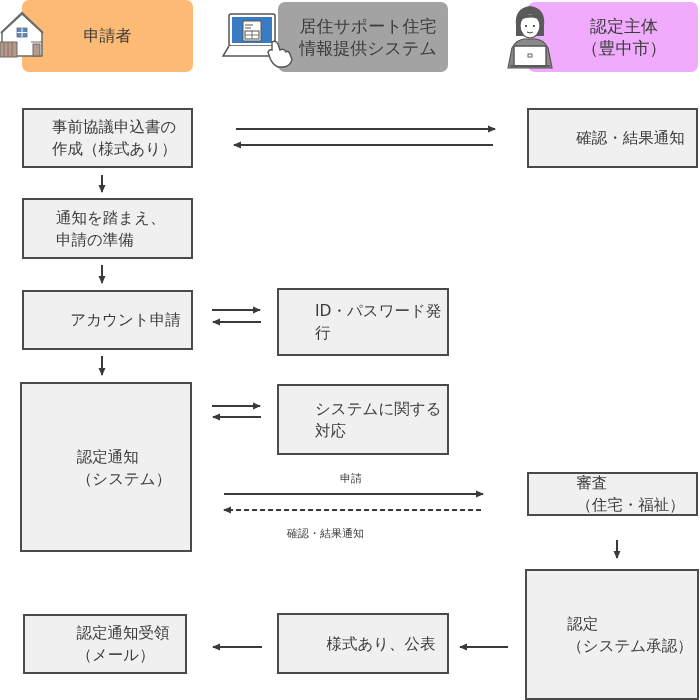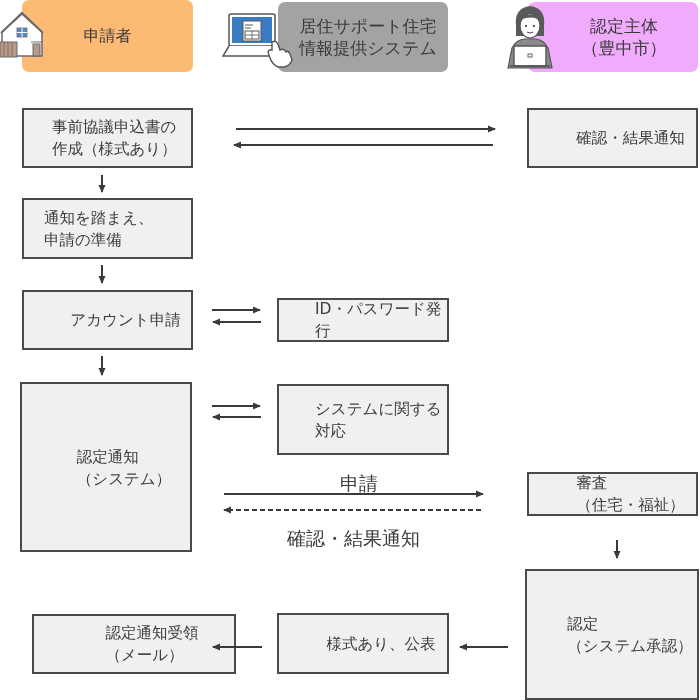--- a/index.html
+++ b/index.html
@@ -12,25 +12,25 @@
   .pill-authority { left:528px; top:2px; width:170px; height:70px; background:#f0abfc; }
   .pill .txt { white-space:pre-line; }
   .pill-applicant .txt { padding-left:0; }
   .pill-authority .txt { padding-left:22px; }
   .pill-system .txt { padding-left:10px; }
 
   .box { position:absolute; box-sizing:border-box; background:#f0f0f0; border:2px solid #4a4a4a;
          display:flex; align-items:center; justify-content:center; 
          font-size:15.5px; line-height:22px; color:#3c3c3c;padding-left:36px; }
   .box .txt { white-space:pre-line; }
-  .box.left-align { justify-content:flex-start; padding-left:20px; text-align:left; }
+  .box.left-align { justify-content:flex-start; padding-left:32px; text-align:left; }
 
   .icon { position:absolute; }
   svg.lines { position:absolute; left:0; top:0; width:700px; height:700px; pointer-events:none; }
-  .label { position:absolute; font-size:19px; color:#3c3c3c; white-space:nowrap; }
+  .label { position:absolute; font-size:11px; color:#3c3c3c; white-space:nowrap; }
 </style>
 </head>
 <body>
 
 <div class="pill pill-applicant">
   <span class="txt">申請者</span>
 </div>
 <div class="pill pill-system">
   <span class="txt">居住サポート住宅
 情報提供システム</span>
@@ -87,42 +87,42 @@
 <div class="box" style="left:527px;top:108px;width:171px;height:60px;">
   <span class="txt">確認・結果通知</span>
 </div>
 <div class="box left-align" style="left:22px;top:198px;width:171px;height:61px;">
   <span class="txt">通知を踏まえ、
 申請の準備</span>
 </div>
 <div class="box" style="left:22px;top:290px;width:171px;height:60px;">
   <span class="txt">アカウント申請</span>
 </div>
-<div class="box" style="left:277px;top:298px;width:172px;height:44px;">
+<div class="box" style="left:277px;top:288px;width:172px;height:68px;">
   <span class="txt">ID・パスワード発行</span>
 </div>
 <div class="box" style="left:20px;top:382px;width:172px;height:170px;align-items:flex-start;padding-top:62px;">
   <span class="txt">認定通知
 （システム）</span>
 </div>
 <div class="box" style="left:277px;top:384px;width:172px;height:71px;">
   <span class="txt">システムに関する対応</span>
 </div>
 <div class="box" style="left:527px;top:472px;width:171px;height:44px;">
   <span class="txt">審査
 （住宅・福祉）</span>
 </div>
 <div class="box" style="left:525px;top:569px;width:174px;height:131px;">
   <span class="txt">認定
 （システム承認）</span>
 </div>
 <div class="box" style="left:277px;top:613px;width:172px;height:61px;">
   <span class="txt">様式あり、公表</span>
 </div>
-<div class="box" style="left:32px;top:614px;width:204px;height:60px;">
+<div class="box" style="left:23px;top:614px;width:164px;height:60px;">
   <span class="txt">認定通知受領
 （メール）</span>
 </div>
 
 <div class="label" style="left:340px;top:471px;">申請</div>
 <div class="label" style="left:287px;top:526px;">確認・結果通知</div>
 
 <svg class="lines" viewBox="0 0 700 700">
   <defs>
     <marker id="ah" markerWidth="8" markerHeight="8" refX="7" refY="4" orient="auto" markerUnits="userSpaceOnUse">

